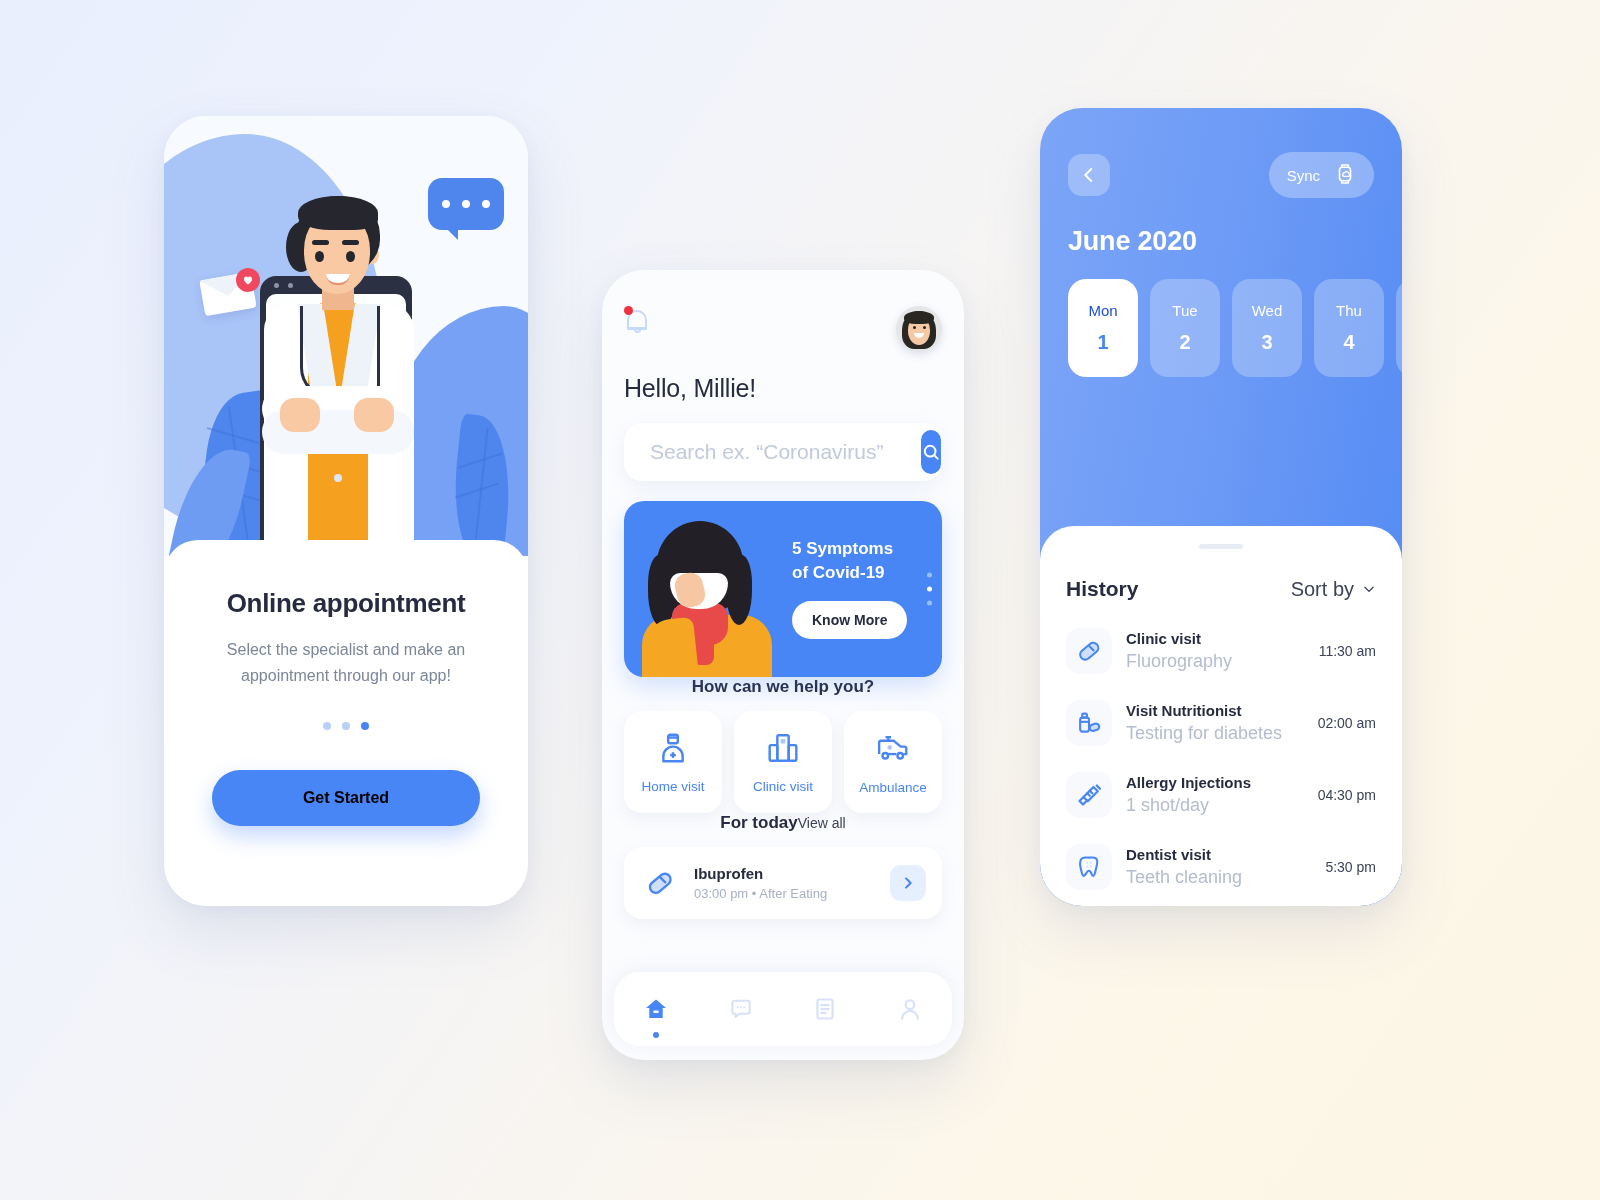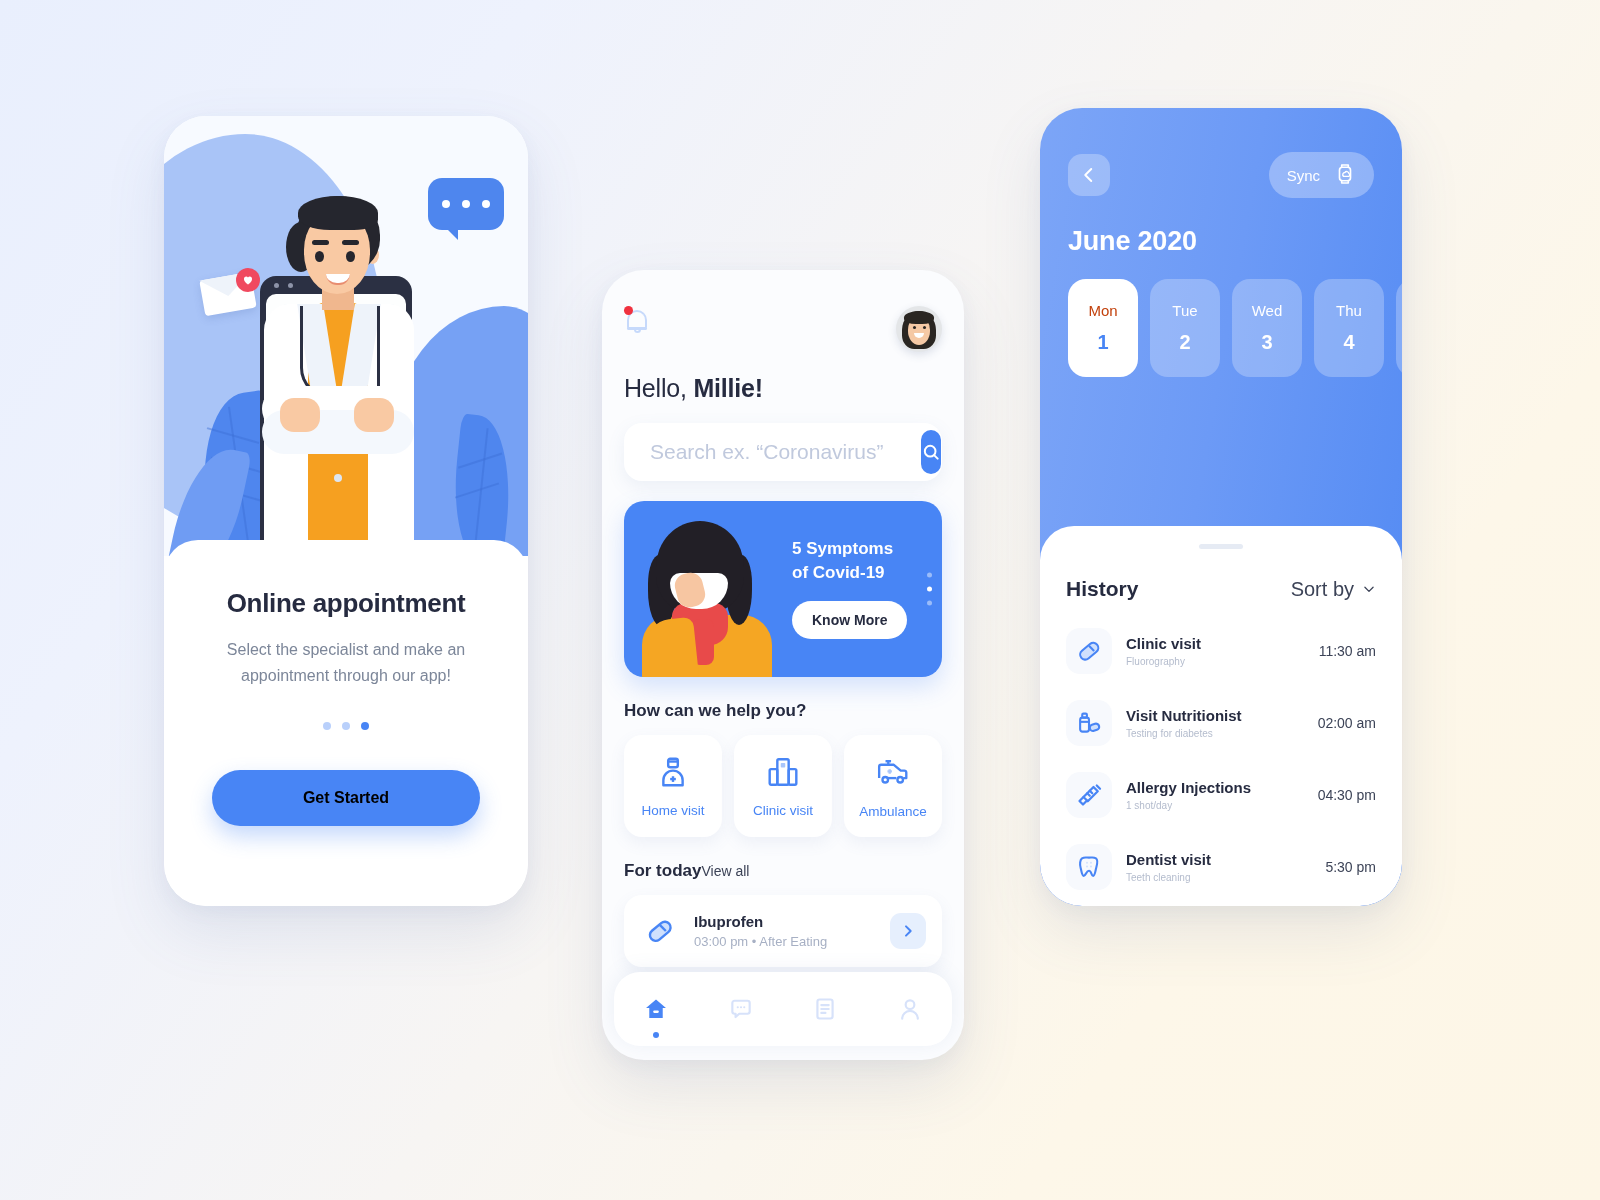--- a/index.html
+++ b/index.html
@@ -93,21 +93,21 @@
   .bell-c { position:absolute; left:10px; top:23px; width:7px; height:4px; border:2.4px solid #c6d9fb; border-top:none; border-radius:0 0 7px 7px; }
   .bell-dot { position:absolute; left:0; top:0; width:9px; height:9px; border-radius:50%; background:#f0313f; }
   .avatar { width:46px; height:46px; border-radius:50%; overflow:hidden; background:#e4e6e8; position:relative; box-shadow:0 3px 9px rgba(70,90,130,.16); }
   .av-hair { position:absolute; left:6px; top:5px; width:34px; height:38px; background:#2a2622; border-radius:50% 50% 36% 36%; }
   .av-face { position:absolute; left:12px; top:11px; width:22px; height:28px; background:#f5c9a5; border-radius:46% 46% 50% 50%; }
   .av-eye { position:absolute; top:20px; width:3px; height:3px; border-radius:50%; background:#2a2622; }
   .av-smile { position:absolute; left:18px; top:27px; width:10px; height:5px; background:#fff; border-radius:0 0 8px 8px; }
   .av-fringe { position:absolute; left:8px; top:5px; width:30px; height:13px; background:#2a2622; border-radius:50% 50% 40% 40%; }
 
   .greet { margin-top:22px; font-size:25px; color:#262b40; letter-spacing:-.2px; }
-  .greet b { font-weight:700; }
+  .greet b { font-weight:400; }
   .greet span.light { font-weight:400; }
 
   .searchbar { margin-top:20px; height:58px; background:#ffffff; border-radius:18px; display:flex; align-items:center;
     padding:0 7px 0 26px; box-shadow:0 6px 18px rgba(100,125,175,.10); }
   .searchbar input { flex:1; border:none; outline:none; background:transparent; font-family:inherit; font-size:21px; color:#be185d; }
   .searchbar input::placeholder { color:#c0c9dd; }
   .search-btn { width:44px; height:44px; border-radius:14px; background:#4885f5; border:none; cursor:pointer;
     display:flex; align-items:center; justify-content:center; }
 
   .banner { margin-top:20px; height:176px; border-radius:20px; background:#4885f5; position:relative; overflow:hidden;
@@ -127,21 +127,21 @@
   .g-hand { position:absolute; left:42px; top:62px; width:28px; height:34px; background:#f7c6a2; border-radius:12px; transform:rotate(-14deg); }
 
   .b-text { position:absolute; left:168px; top:36px; right:32px; }
   .b-title { color:#ffffff; font-size:17px; font-weight:700; line-height:1.42; }
   .b-btn { margin-top:16px; height:38px; padding:0 20px; border:none; border-radius:19px; background:#ffffff; color:#262b40;
     font-family:inherit; font-size:14px; font-weight:600; cursor:pointer; }
   .b-dots { position:absolute; right:10px; top:50%; transform:translateY(-50%); display:flex; flex-direction:column; gap:9px; }
   .b-dots i { width:5px; height:5px; border-radius:50%; background:rgba(255,255,255,.45); }
   .b-dots i.on { background:#ffffff; }
 
-  .sec-head { margin-top:24px; display:flex; align-items:baseline; justify-content:flex-start; }
+  .sec-head { display:flex; align-items:baseline; justify-content:center; }
   .sec-title { font-size:17px; font-weight:700; color:#262b40; }
   .sec-link { font-size:14px; color:#3c4357; cursor:pointer; }
 
   .services { margin-top:14px; display:flex; gap:12px; }
   .svc { flex:1; height:102px; background:#ffffff; border-radius:18px; display:flex; flex-direction:column;
     align-items:center; justify-content:center; gap:11px; box-shadow:0 6px 16px rgba(100,125,175,.09); cursor:pointer; }
   .svc span { font-size:13.5px; color:#4885f5; font-weight:500; }
 
   .today-card { margin-top:14px; height:72px; background:#ffffff; border-radius:18px; display:flex; align-items:center;
     padding:0 16px; gap:14px; box-shadow:0 6px 16px rgba(100,125,175,.09); }
@@ -169,34 +169,34 @@
     display:flex; align-items:center; justify-content:center; }
   .sync-btn { height:46px; padding:0 18px; border-radius:23px; background:rgba(255,255,255,.30); border:none; cursor:pointer;
     display:flex; align-items:center; gap:14px; color:#ffffff; font-family:inherit; font-size:15px; }
   .month { margin-top:28px; font-size:27px; font-weight:700; color:#ffffff; letter-spacing:-.2px; }
   .days { margin-top:22px; display:flex; gap:12px; }
   .day { min-width:70px; height:98px; border-radius:18px; background:rgba(255,255,255,.26);
     display:flex; flex-direction:column; align-items:center; justify-content:center; gap:12px; cursor:pointer; flex-shrink:0; }
   .day .dn { font-size:15px; color:#ffffff; }
   .day .dd { font-size:20px; font-weight:700; color:#ffffff; }
   .day.sel { background:#ffffff; }
-  .day.sel .dn { color:#c2410c; }
+  .day.sel .dn { color:#1d4ed8; }
   .day.sel .dd { color:#4885f5; }
 
   .p3-sheet { position:absolute; left:0; right:0; top:418px; bottom:0; background:#ffffff; border-radius:34px 34px 42px 42px; padding:18px 26px 0; }
   .grab { width:44px; height:5px; border-radius:3px; background:#e6ebf4; margin:0 auto; }
   .hist-head { margin-top:28px; display:flex; align-items:center; justify-content:space-between; }
   .hist-title { font-size:21px; font-weight:700; color:#262b40; }
   .sortby { display:flex; align-items:center; gap:8px; font-size:20px; color:#3c4357; cursor:pointer; }
   .hist-list { margin-top:14px; }
   .hrow { display:flex; align-items:center; gap:14px; padding:13px 0; }
   .hico { width:46px; height:46px; border-radius:14px; background:#f7f9fd; display:flex; align-items:center; justify-content:center; flex-shrink:0; }
   .htxt { flex:1; }
   .hname { font-size:15px; font-weight:700; color:#262b40; }
-  .hsub { margin-top:4px; font-size:10px; color:#b4bccd; }
+  .hsub { margin-top:4px; font-size:18px; color:#b4bccd; }
   .htime { font-size:14px; color:#3c4357; white-space:nowrap; }
 </style>
 </head>
 <body>
 
 <div class="stage">
 
   <div class="phone" id="phone1">
 
     <div class="illo">

